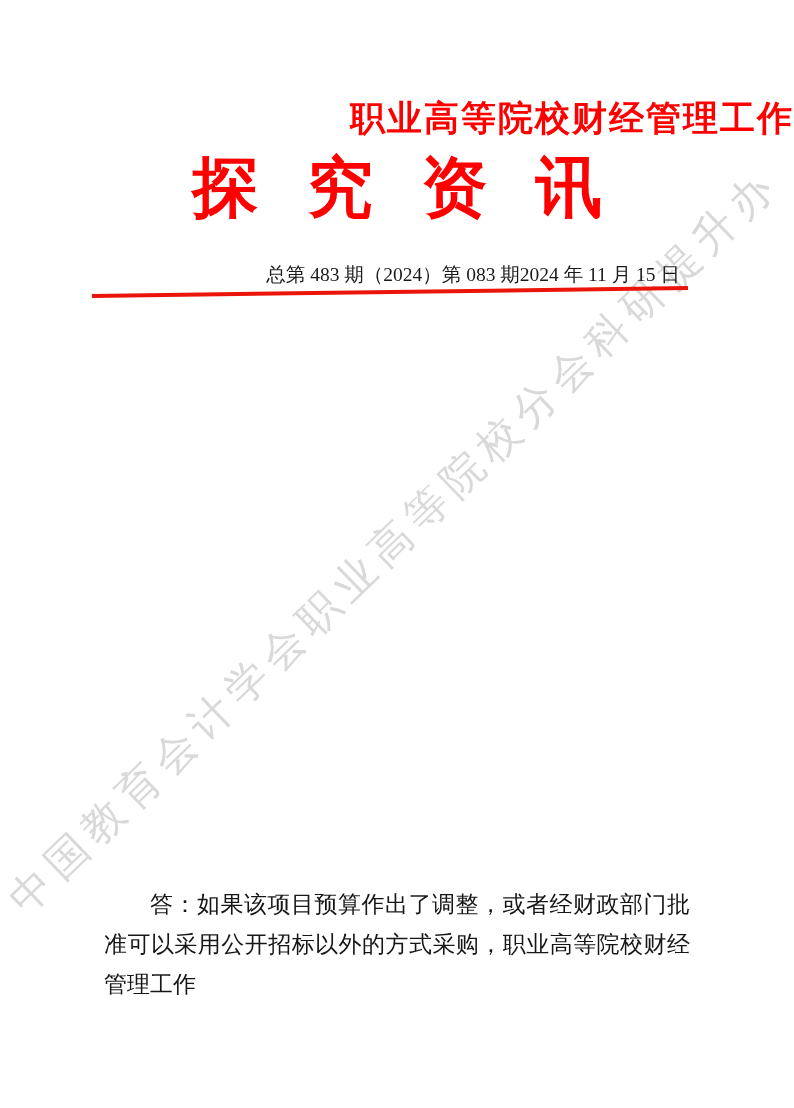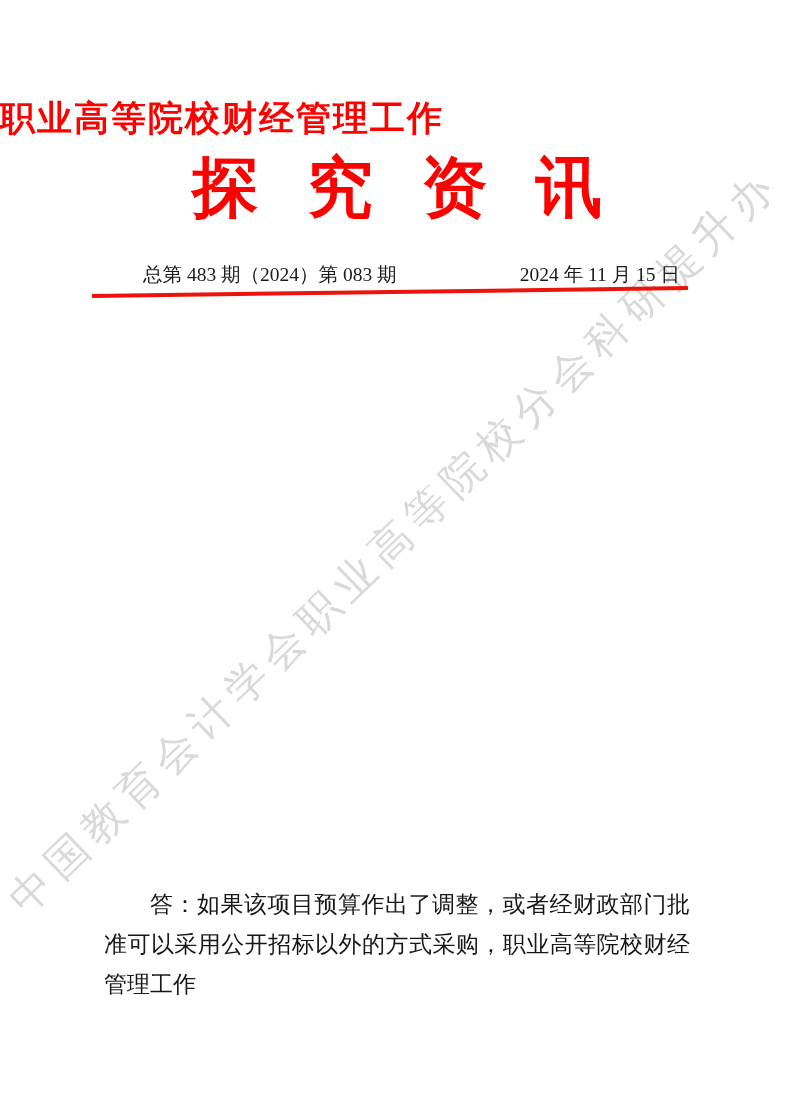--- a/index.html
+++ b/index.html
@@ -26,21 +26,21 @@
     color: #d9d9d9;
     white-space: nowrap;
     z-index: 0;
     font-family: "Liberation Serif", "DejaVu Serif", serif;
     user-select: none;
   }
 
   .masthead-line1 {
     position: absolute;
     top: 95px; left: 0; right: 0;
-    text-align: left;
+    text-align: right;
     font-family: "Liberation Sans", "DejaVu Sans", sans-serif;
     font-weight: 700;
     font-size: 35px;
     letter-spacing: 2px;
     color: #ff0000;
     z-index: 2;
   }
 
   .masthead-line2 {
     position: absolute;
@@ -55,21 +55,21 @@
     color: #ff0000;
     z-index: 2;
   }
 
   .issue-row {
     position: absolute;
     top: 261px;
     left: 143px;
     right: 114px;
     display: flex;
-    justify-content: space-between;
+    justify-content: flex-end;
     align-items: baseline;
     font-size: 19.5px;
     color: #1a1a1a;
     z-index: 2;
   }
 
   .issue-rule {
     position: absolute;
     left: 92px;
     top: 290px;

